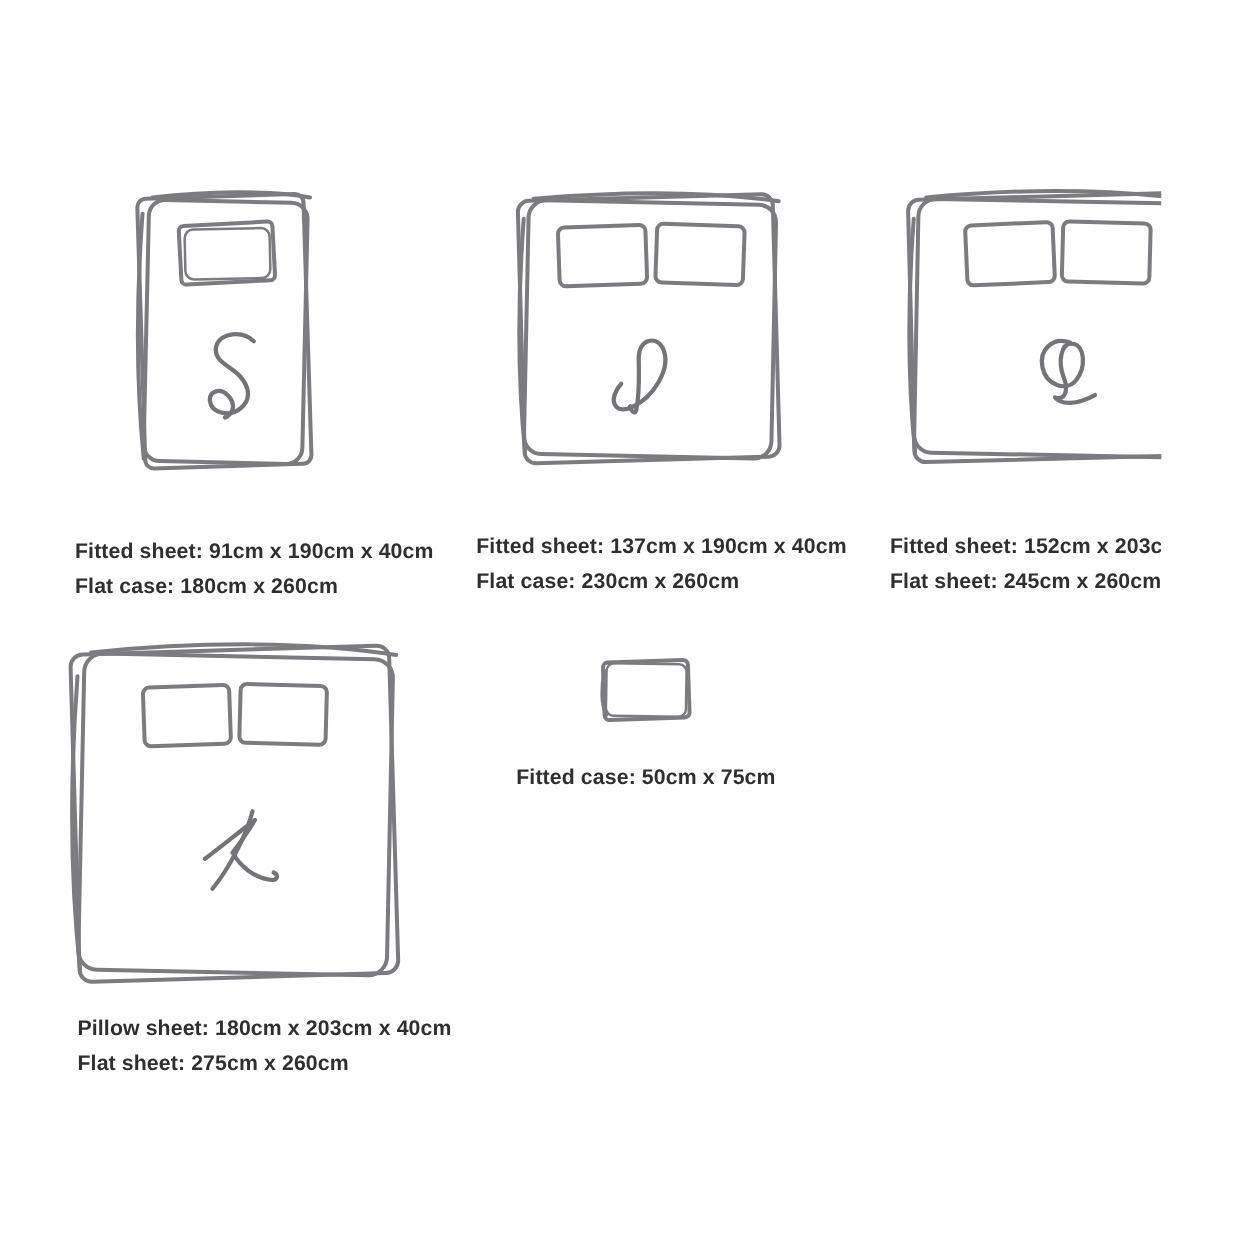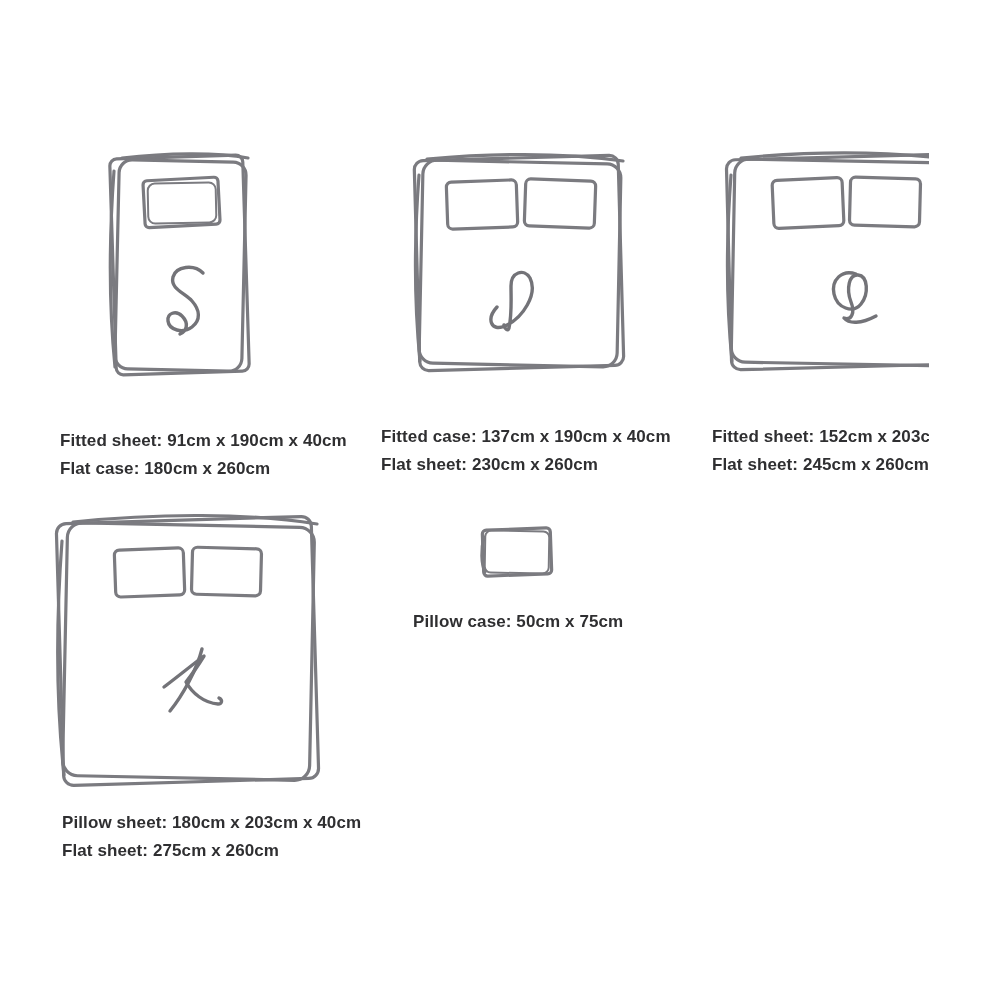--- a/index.html
+++ b/index.html
@@ -128,29 +128,29 @@
       </g>
     </svg>
   </figure>
 
   <div class="label label-s">
     <div>Fitted sheet: 91cm x 190cm x 40cm</div>
     <div>Flat case: 180cm x 260cm</div>
   </div>
 
   <div class="label label-d">
-    <div>Fitted case: 137cm x 190cm x 40cm</div>
-    <div>Flat sheet: 230cm x 260cm</div>
+    <div>Fitted sheet: 137cm x 190cm x 40cm</div>
+    <div>Flat case: 230cm x 260cm</div>
   </div>
 
   <div class="label label-q">
     <div>Fitted sheet: 152cm x 203cm x 40cm</div>
     <div>Flat sheet: 245cm x 260cm</div>
   </div>
 
   <div class="label label-k">
     <div>Pillow sheet: 180cm x 203cm x 40cm</div>
     <div>Flat sheet: 275cm x 260cm</div>
   </div>
 
-  <div class="label label-pillow">Pillow case: 50cm x 75cm</div>
+  <div class="label label-pillow">Fitted case: 50cm x 75cm</div>
 
 </div>
 
 </body></html>

